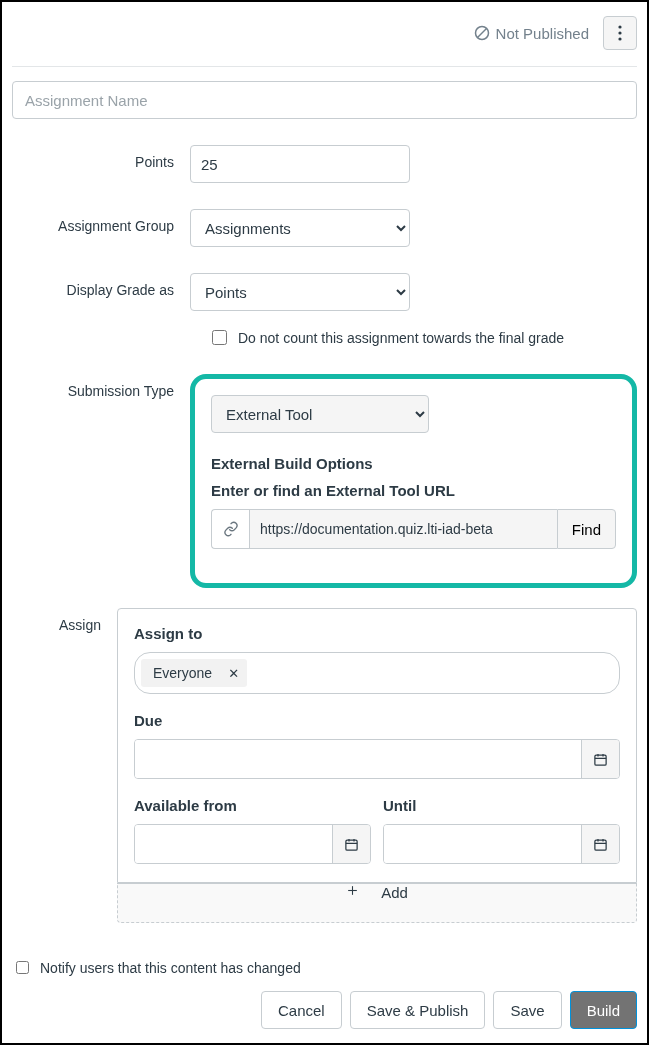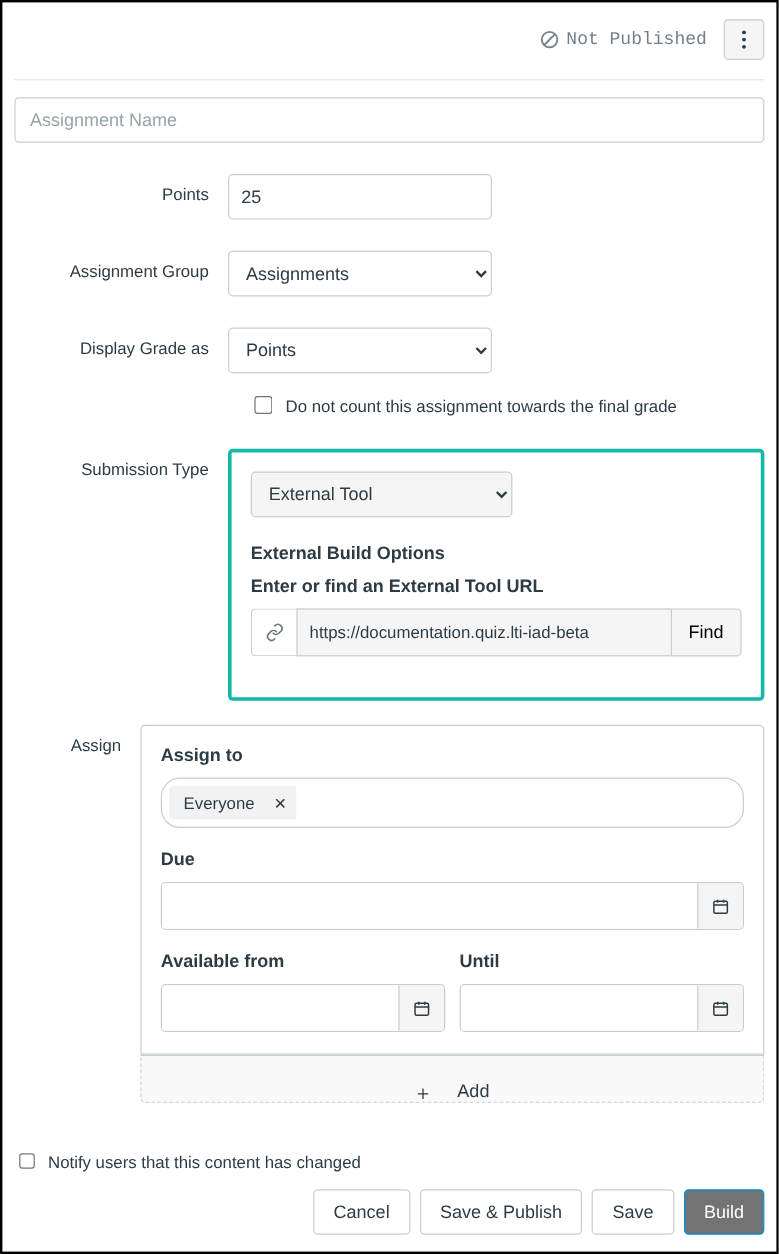--- a/index.html
+++ b/index.html
@@ -16,21 +16,20 @@
     border: 2px solid #000;
     padding: 10px 10px 14px 10px;
     position: relative;
   }
   .topbar {
     display: flex;
     justify-content: flex-end;
     align-items: center;
     gap: 14px;
     padding: 4px 0 10px 0;
-    font-family: Liberation Mono, monospace;
   }
   .not-published {
     display: flex;
     align-items: center;
     gap: 6px;
     color: #73818c;
     font-size: 15px;
   }
   .kebab-btn {
     width: 34px;
@@ -86,22 +85,22 @@
   .select-input { background: #fff; }
   .checkbox-row {
     display: flex;
     align-items: center;
     gap: 8px;
     margin-top: 16px;
     margin-left: 196px;
   }
   .checkbox-row input { width: 15px; height: 15px; }
   .panel {
-    border: 3px solid #14b8a6;
-    border-radius: 4px;
+    border: 5px solid #14b8a6;
+    border-radius: 16px;
     padding: 16px;
   }
   .panel-gray-select {
     background: #f5f5f5;
     border: 1px solid #c7cdd1;
     border-radius: 4px;
     height: 38px;
     padding: 0 10px;
     font-size: 15px;
     width: 218px;
@@ -207,21 +206,21 @@
     justify-content: center;
     cursor: pointer;
   }
   .add-bar {
     border: 1px dashed #c7cdd1;
     border-top: 1px solid #c7cdd1;
     border-radius: 0 0 4px 4px;
     background: #f9f9f9;
     height: 40px;
     display: flex;
-    align-items: flex-end;
+    align-items: flex-start;
     justify-content: center;
     gap: 22px;
     cursor: pointer;
     font-size: 15px;
   }
   .footer {
     position: absolute;
     bottom: 14px;
     left: 10px;
     right: 10px;

